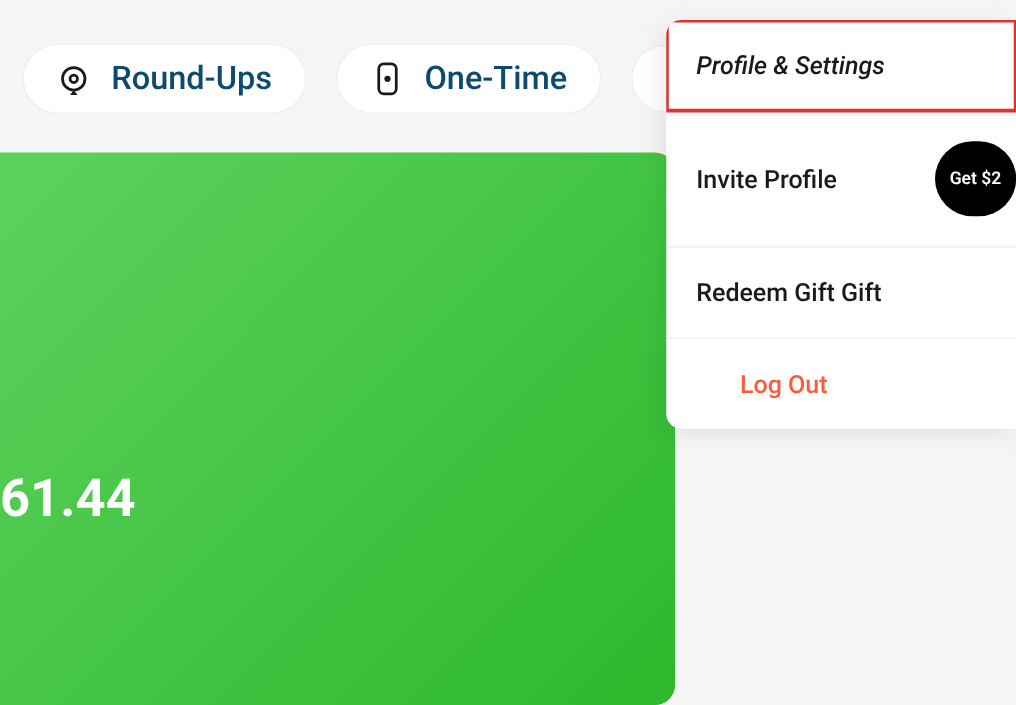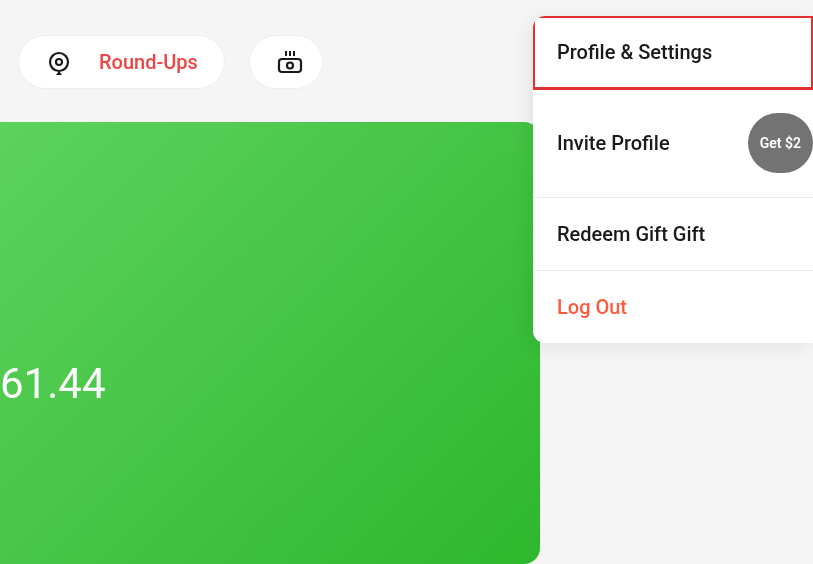--- a/index.html
+++ b/index.html
@@ -14,47 +14,47 @@
     .top-bar {
       display: flex;
       gap: 24px;
       padding: 35px 0 35px 18px;
       align-items: center;
       background: #f5f5f5;
     }
     .pill-button {
       display: flex;
       align-items: center;
-      gap: 26px;
+      gap: 16px;
       background: #ffffff;
       border-radius: 999px;
       padding: 12px 26px;
-      font-size: 20px;
+      font-size: 26px;
       font-weight: 500;
-      color: #ef4444;
+      color: #0c4a6e;
       cursor: pointer;
       border: 1px solid #eee;
     }
     .pill-button .icon { display: flex; align-items: center; justify-content: center; width: 28px; height: 28px; }
     .green-panel {
       position: absolute;
       top: 122px;
       left: 0;
       width: 540px;
       height: 442px;
       background: linear-gradient(135deg, #5dd25d 0%, #2db82d 100%);
       border-radius: 0 16px 16px 0;
     }
     .balance-text {
       position: absolute;
       left: 0;
-      top: 359px;
+      top: 375px;
       color: #ffffff;
       font-size: 42px;
-      font-weight: 400;
+      font-weight: 700;
     }
     .dropdown {
       position: absolute;
       top: 16px;
       right: 0;
       width: 280px;
       background: #ffffff;
       border-radius: 12px 0 0 12px;
       box-shadow: -4px 4px 20px rgba(0,0,0,0.08);
       overflow: hidden;
@@ -63,30 +63,31 @@
       display: flex;
       align-items: center;
       justify-content: space-between;
       padding: 24px 24px;
       font-size: 20px;
       font-weight: 500;
       color: #1a1a1a;
       border-bottom: 1px solid #eeeeee;
       cursor: pointer;
     }
-    .dropdown-item:last-child { border-bottom: none; }
+    .dropdown-item:last-child { border-bottom: none; margin-left: 35px; }
     .dropdown-item.highlighted {
       outline: 3px solid #e03030;
       outline-offset: -2px;
       position: relative;
       z-index: 2;
+      font-style: italic;
     }
     .dropdown-item.logout { color: #ff5a3c; }
     .badge {
-      background: #737373;
+      background: #000000;
       color: #ffffff;
       font-size: 14px;
       font-weight: 600;
       padding: 22px 12px;
       border-radius: 999px;
       margin-right: -24px;
     }
   </style>
 </head>
 <body>
@@ -96,20 +97,29 @@
     <span class="icon">
       <svg width="26" height="26" viewBox="0 0 26 26" fill="none">
         <circle cx="13" cy="13" r="9" stroke="#1a1a1a" stroke-width="2.2"></circle>
         <circle cx="13" cy="13" r="3" stroke="#1a1a1a" stroke-width="2.2"></circle>
         <path d="M13 22 L10 26 L16 26 Z" fill="#1a1a1a"></path>
       </svg>
     </span>
     <span>Round-Ups</span>
   </div>
 
+  <div class="pill-button">
+    <span class="icon">
+      <svg width="24" height="28" viewBox="0 0 24 28" fill="none">
+        <rect x="5" y="2" width="14" height="24" rx="4" stroke="#1a1a1a" stroke-width="2.2"></rect>
+        <circle cx="12" cy="14" r="2.5" fill="#1a1a1a"></circle>
+      </svg>
+    </span>
+    <span>One-Time</span>
+  </div>
 
   <div class="pill-button" style="padding-right:18px;">
     <span class="icon">
       <svg width="28" height="26" viewBox="0 0 28 26" fill="none">
         <rect x="3" y="10" width="22" height="13" rx="3" stroke="#1a1a1a" stroke-width="2.2"></rect>
         <circle cx="14" cy="16.5" r="3" stroke="#1a1a1a" stroke-width="2.2"></circle>
         <line x1="10" y1="2" x2="10" y2="7" stroke="#1a1a1a" stroke-width="2"></line>
         <line x1="14" y1="2" x2="14" y2="7" stroke="#1a1a1a" stroke-width="2"></line>
         <line x1="18" y1="2" x2="18" y2="7" stroke="#1a1a1a" stroke-width="2"></line>
       </svg>

